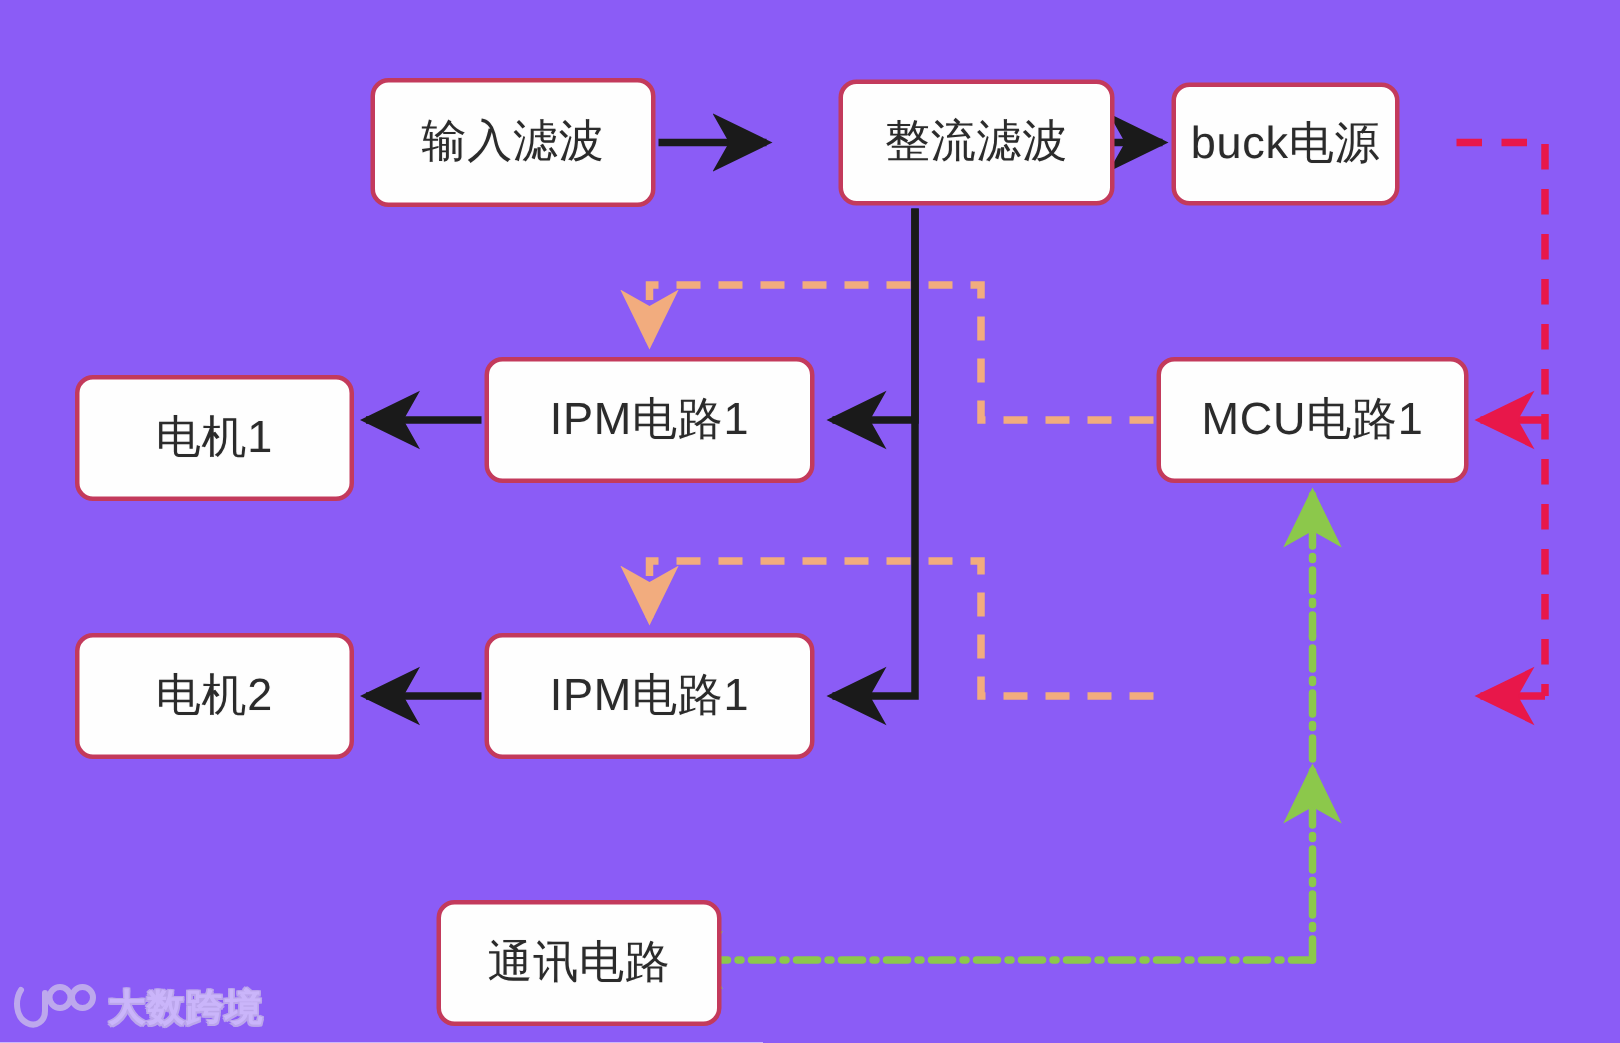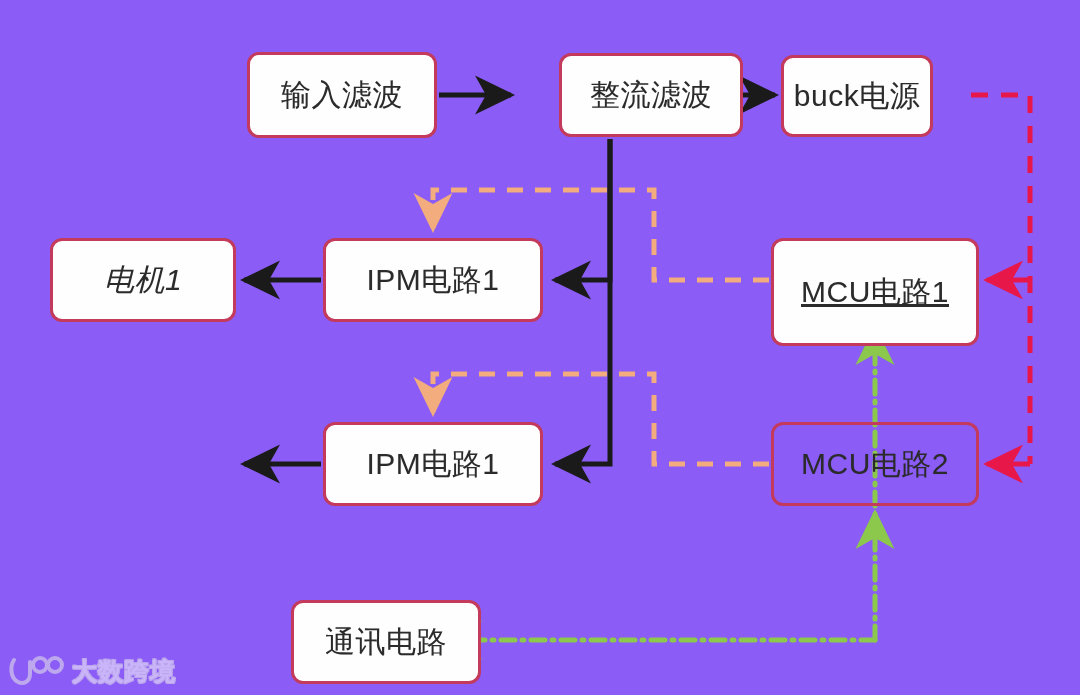--- a/index.html
+++ b/index.html
@@ -127,40 +127,40 @@
   </div>
 
   <div class="node" style="left:517px; top:53px; width:184px; height:84px;margin-left:42px;">
     <span class="lbl">整流滤波</span>
   </div>
 
   <div class="node" style="left:781px; top:55px; width:152px; height:82px;">
     <span class="lbl">buck电源</span>
   </div>
 
-  <div class="node" style="left:50px; top:238px; width:186px; height:84px;font-style:italic;">
+  <div class="node" style="left:50px; top:250px; width:186px; height:84px;">
     <span class="lbl">电机1</span>
   </div>
 
   <div class="node" style="left:323px; top:238px; width:220px; height:84px;">
     <span class="lbl">IPM电路1</span>
   </div>
 
-  <div class="node" style="left:771px; top:238px; width:208px; height:108px;text-decoration:underline;">
+  <div class="node" style="left:771px; top:238px; width:208px; height:84px;">
     <span class="lbl">MCU电路1</span>
   </div>
 
+  <div class="node" style="left:50px; top:422px; width:186px; height:84px;">
+    <span class="lbl">电机2</span>
+  </div>
 
   <div class="node" style="left:323px; top:422px; width:220px; height:84px;">
     <span class="lbl">IPM电路1</span>
   </div>
 
-  <div class="node" style="left:771px; top:422px; width:208px; height:84px; background:transparent;">
-    <span class="lbl">MCU电路2</span>
-  </div>
 
   <div class="node" style="left:247px; top:600px; width:190px; height:84px;margin-left:44px;">
     <span class="lbl">通讯电路</span>
   </div>
 
   <div id="watermark">
     <svg width="56" height="34" viewBox="0 0 56 34" xmlns="http://www.w3.org/2000/svg">
       <path d="M6 6 C2 12, 2 24, 10 28 C16 31, 22 27, 22 20 L22 8" fill="none" stroke="#E6E6E6" stroke-width="4" stroke-linecap="round"></path>
       <circle cx="32" cy="11" r="7" fill="none" stroke="#E6E6E6" stroke-width="4"></circle>
       <circle cx="47" cy="11" r="7" fill="none" stroke="#E6E6E6" stroke-width="4"></circle>

